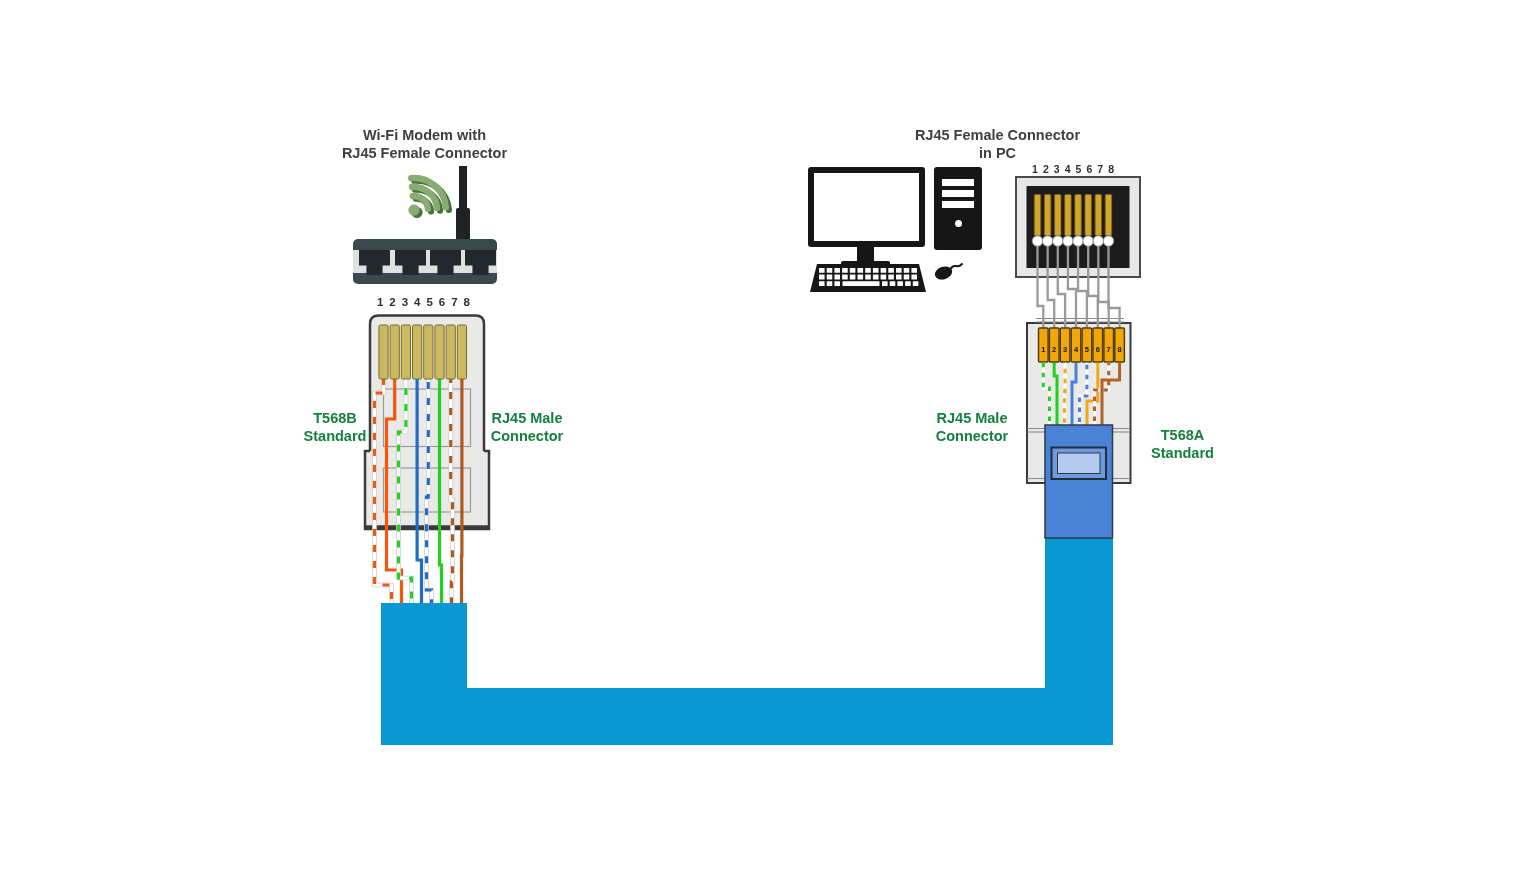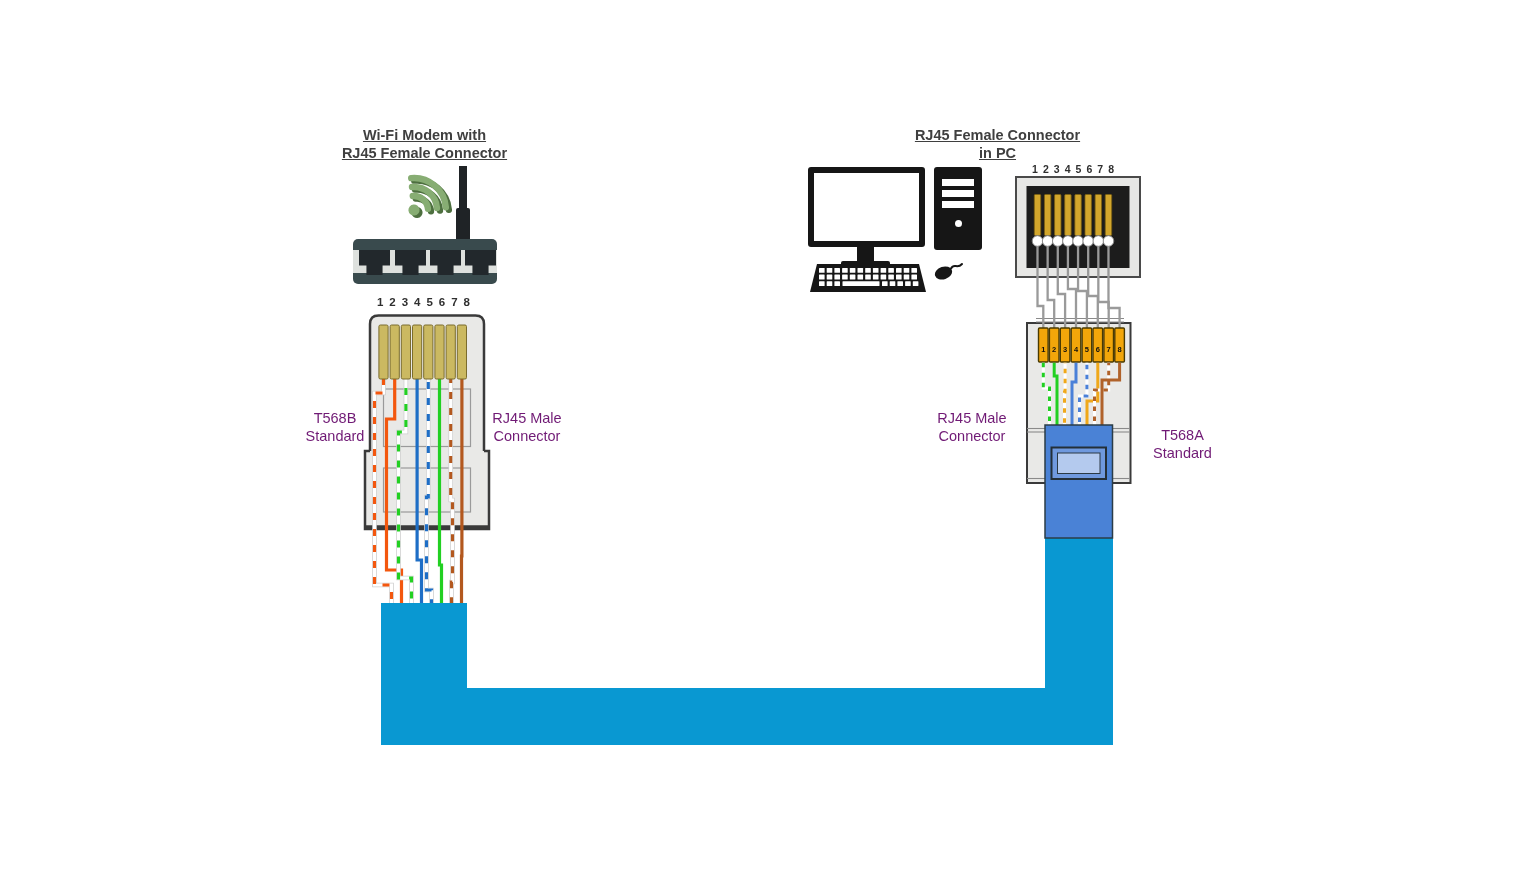--- a/index.html
+++ b/index.html
@@ -1,20 +1,20 @@
 <!DOCTYPE html>
 <html><head>
 <meta charset="utf-8">
 <style>
   html,body{margin:0;padding:0;background:#ffffff;}
   body{width:1516px;height:872px;overflow:hidden;font-family:"Liberation Sans",sans-serif;}
   #canvas{position:relative;width:1516px;height:872px;background:#fff;}
   .abs{position:absolute;}
-  .title{font-size:14.5px;font-weight:bold;color:#3f3f3f;text-align:center;line-height:17.5px;text-decoration:underline;}
-  .lbl{font-size:14.5px;font-weight:normal;color:#701a75;text-align:center;line-height:17.5px;}
+  .title{font-size:14.5px;font-weight:bold;color:#3f3f3f;text-align:center;line-height:17.5px;}
+  .lbl{font-size:14.5px;font-weight:bold;color:#15803d;text-align:center;line-height:17.5px;}
   .pins-row{display:flex;justify-content:space-between;font-weight:bold;color:#2f2f2f;}
   .pins-row span{display:inline-block;}
   #left-pins-row{font-size:11.5px;}
   #right-pins-row{font-size:10.5px;}
   svg{display:block;}
 </style>
 </head>
 <body>
 
 <div id="canvas">

